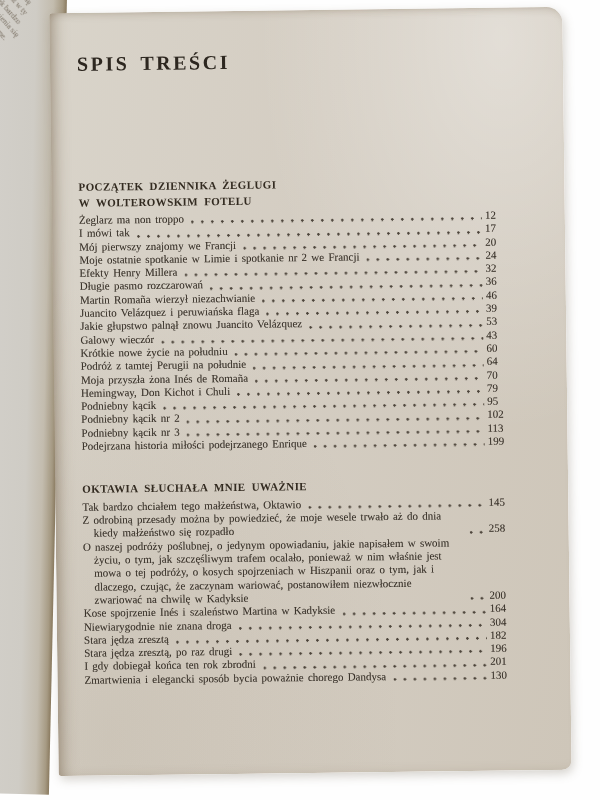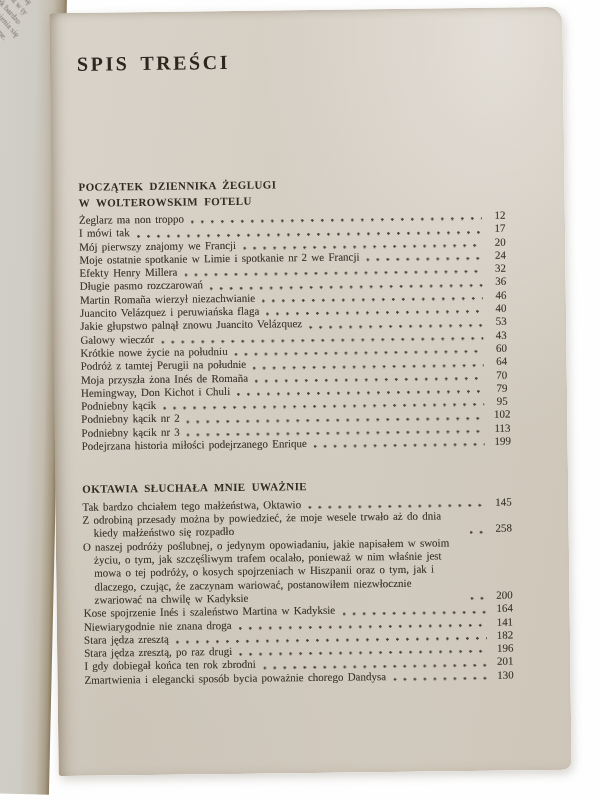--- a/index.html
+++ b/index.html
@@ -64,21 +64,21 @@
   }
   .etitle{
     flex:0 1 auto;word-spacing:1.5px;
     padding-left:11px;text-indent:-11px;
   }
   .leader{
     flex:1 0 16px;height:3px;margin:0 3px 2px 7px;
     background-image:radial-gradient(circle at 1.4px 1.4px, rgba(52,44,34,.85) 1.05px, rgba(0,0,0,0) 1.5px);
     background-size:10px 3px;background-repeat:repeat-x;background-position:left bottom;
   }
-  .pnum{flex:0 0 30px;text-align:center;}
+  .pnum{flex:0 0 30px;text-align:left;}
 </style>
 </head>
 <body>
 
 <div class="book">
 
   <div class="prev-page">
     <div class="edge-text">
         <div class="edge-line">dy Oktawia, patrząc</div>
         <div class="edge-line">ków i zaimierza się</div>
@@ -129,21 +129,21 @@
     <span class="pnum">36</span>
   </div>
             <div class="entry">
     <span class="etitle">Martin Romaña wierzył niezachwianie</span>
     <span class="leader"></span>
     <span class="pnum">46</span>
   </div>
             <div class="entry">
     <span class="etitle">Juancito Velázquez i peruwiańska flaga</span>
     <span class="leader"></span>
-    <span class="pnum">40</span>
+    <span class="pnum">39</span>
   </div>
             <div class="entry">
     <span class="etitle">Jakie głupstwo palnął znowu Juancito Velázquez</span>
     <span class="leader"></span>
     <span class="pnum">53</span>
   </div>
             <div class="entry">
     <span class="etitle">Galowy wieczór</span>
     <span class="leader"></span>
     <span class="pnum">43</span>
@@ -211,21 +211,21 @@
     <span class="pnum">200</span>
   </div>
             <div class="entry">
     <span class="etitle">Kose spojrzenie Inés i szaleństwo Martina w Kadyksie</span>
     <span class="leader"></span>
     <span class="pnum">164</span>
   </div>
             <div class="entry">
     <span class="etitle">Niewiarygodnie nie znana droga</span>
     <span class="leader"></span>
-    <span class="pnum">141</span>
+    <span class="pnum">304</span>
   </div>
             <div class="entry">
     <span class="etitle">Stara jędza zresztą</span>
     <span class="leader"></span>
     <span class="pnum">182</span>
   </div>
             <div class="entry">
     <span class="etitle">Stara jędza zresztą, po raz drugi</span>
     <span class="leader"></span>
     <span class="pnum">196</span>

